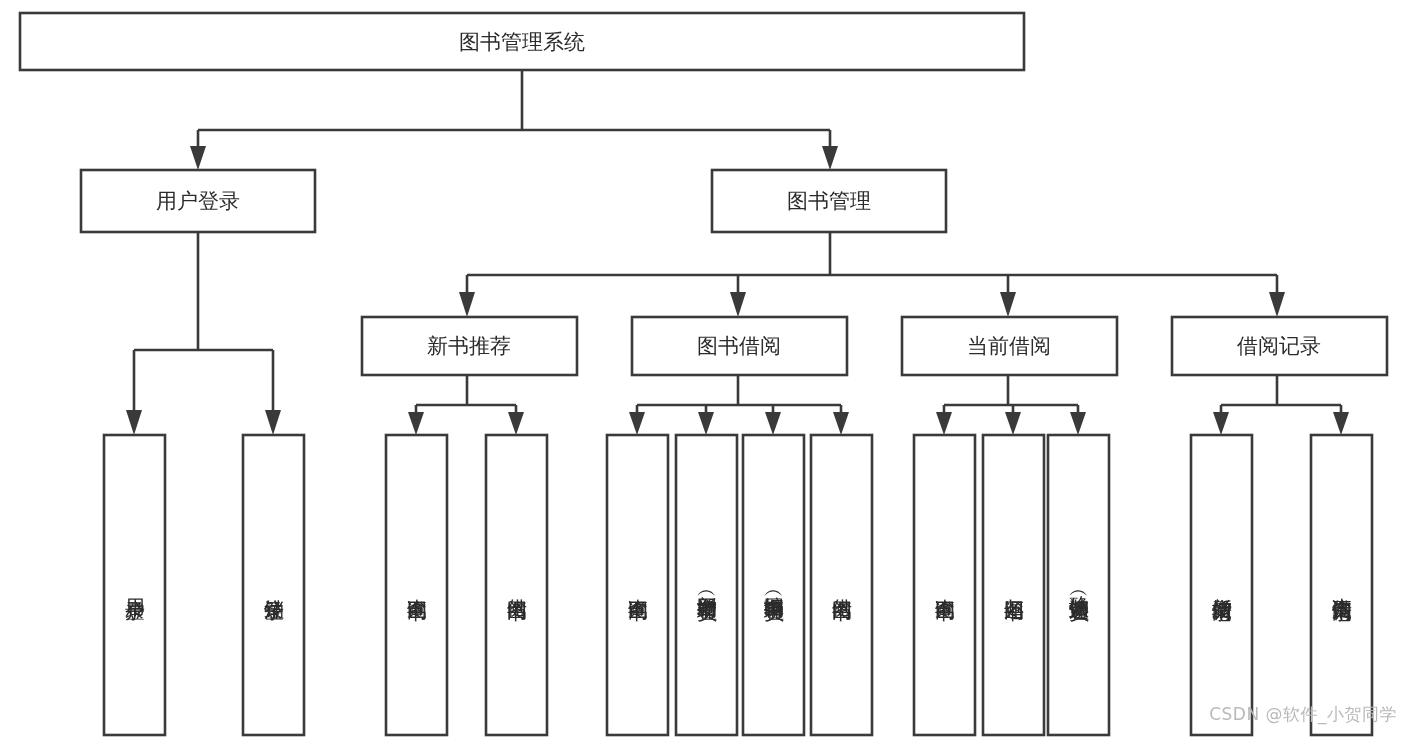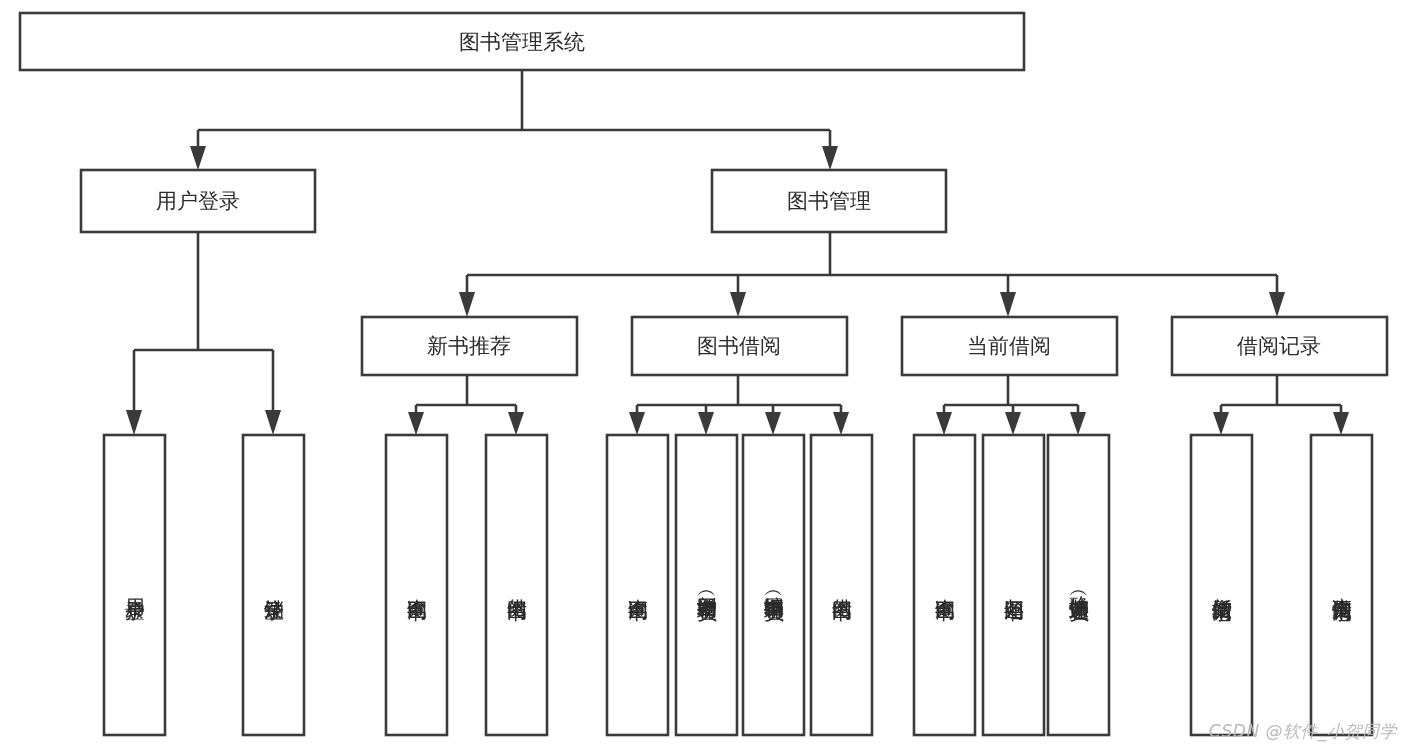--- a/index.html
+++ b/index.html
@@ -56,28 +56,27 @@
     fill: #2b2b2b;
     writing-mode: vertical-rl;
     text-orientation: upright;
     letter-spacing: 1px;
     dominant-baseline: middle;
     text-anchor: middle;
   }
   .watermark-text {
     position: absolute;
     right: 8px;
-    bottom: 4px;
+    bottom: 21px;
     font-family: "DejaVu Sans", "Liberation Sans", sans-serif;
     font-size: 17px;
     color: #b9b9b9;
     white-space: nowrap;
     user-select: none;
     letter-spacing: 0.5px;
-    font-style: italic;
   }
 </style>
 </head>
 <body>
 
 <div id="diagram-root">
 
   <svg id="diagram-svg" viewBox="0 0 1405 747">
 
     <g>

